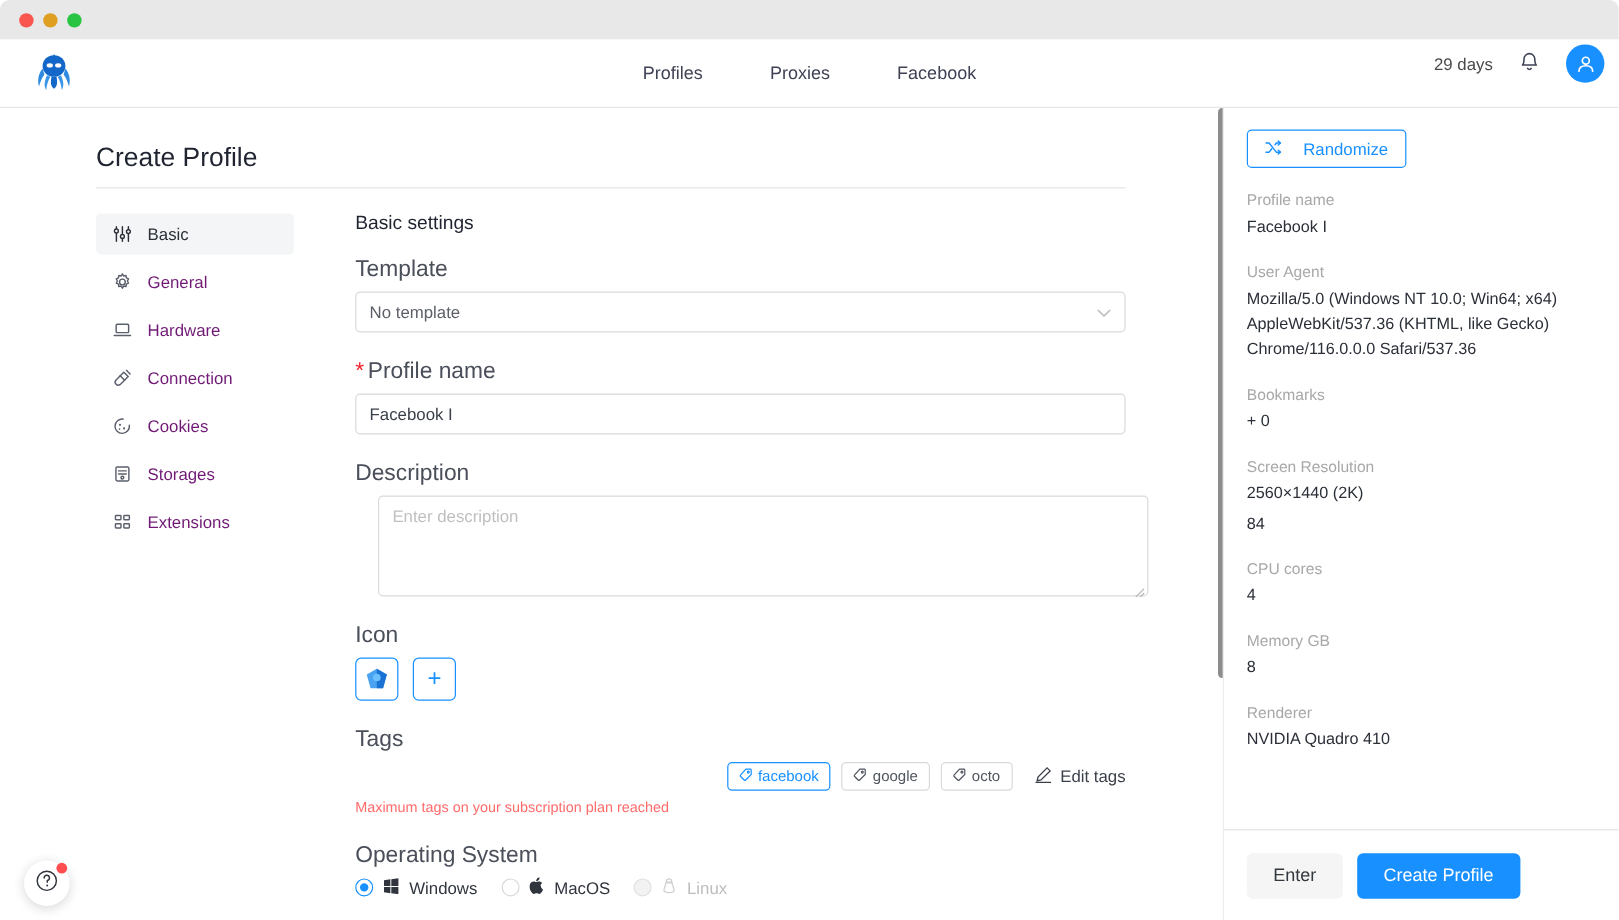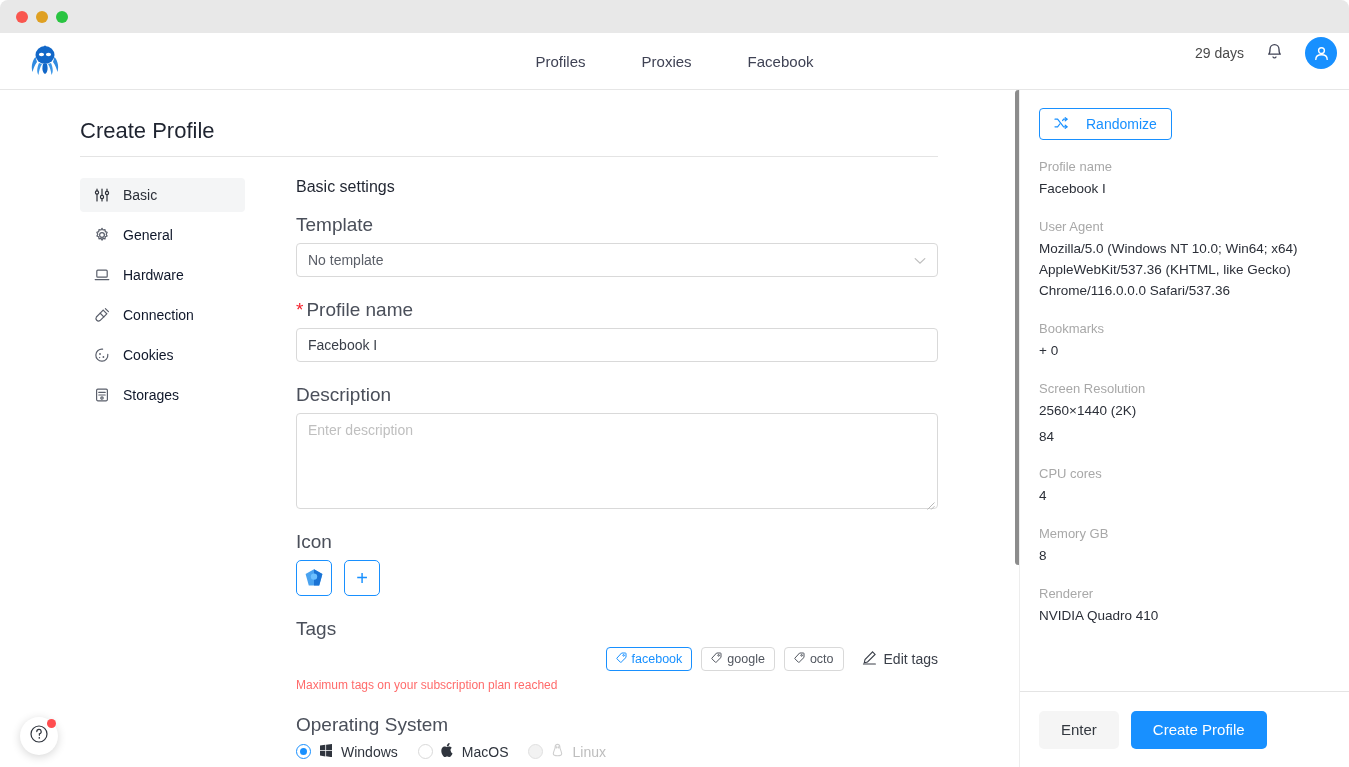--- a/index.html
+++ b/index.html
@@ -77,21 +77,21 @@
   }
 
   .sidenav {
     position: absolute; left: 80px; top: 88px;
     width: 165px;
   }
   .sideitem {
     display: flex; align-items: center; gap: 13px;
     height: 34px; padding: 0 14px;
     border-radius: 4px;
-    font-size: 14px; color: #0f172a;
+    font-size: 14px; color: #701a75;
     cursor: pointer;
     margin-bottom: 6px;
   }
   .sideitem.active { background: #f4f5f6; color: #2b2f38; }
   .sideicon { width: 16px; height: 16px; flex: 0 0 16px; display:block; }
 
   
   .form { position: absolute; left: 296px; top: 88px; width: 642px; }
   .section-title { font-size: 16px; color: #1f2430; margin-bottom: 18px; }
   .fieldlabel { font-size: 19px; color: #4a4f5a; margin-bottom: 7px; }
@@ -101,25 +101,26 @@
     border: 1px solid #d9d9d9; border-radius: 4px;
     background: #fff;
     font-size: 14px; color: #3a3f49;
     padding: 0 11px;
     display: flex; align-items: center;
     font-family: "Liberation Sans", sans-serif;
   }
   .select { justify-content: space-between; cursor: pointer; color: #5b5f68; }
   .gap { height: 22px; }
   .textarea {
-    width: 642px; height: 96px;
+    width: 642px; height: 84px;
     border: 1px solid #d9d9d9; border-radius: 4px;
     background: #fff; padding: 8px 11px;
     font-size: 14px; color: #bfbfbf;
     position: relative;
+    margin-left: 19px;
   }
   .resize-grip {
     position: absolute; right: 2px; bottom: 2px;
     width: 9px; height: 9px;
   }
 
   .iconrow { display: flex; gap: 12px; }
   .iconbtn {
     width: 36px; height: 36px;
     border: 1px solid #1890ff; border-radius: 5px;
@@ -340,20 +341,31 @@
         <span class="sideicon">
           <svg width="16" height="16" viewBox="0 0 16 16" fill="none" stroke="#5a5f6b" stroke-width="1.2">
             <rect x="2.6" y="2.2" width="10.8" height="11.6" rx="1.2"></rect>
             <path d="M4.8 5.4h6.4M4.8 8h6.4" stroke-linecap="round"></path>
             <circle cx="8" cy="11" r="1.2"></circle>
           </svg>
         </span>
         <span>Storages</span>
       </div>
 
+      <div class="sideitem">
+        <span class="sideicon">
+          <svg width="16" height="16" viewBox="0 0 16 16" fill="none" stroke="#5a5f6b" stroke-width="1.2">
+            <rect x="2.2" y="2.6" width="4.6" height="3.6" rx=".6"></rect>
+            <rect x="9.2" y="2.6" width="4.6" height="3.6" rx=".6"></rect>
+            <rect x="2.2" y="9.4" width="4.6" height="3.6" rx=".6"></rect>
+            <rect x="9.2" y="9.4" width="4.6" height="3.6" rx=".6"></rect>
+          </svg>
+        </span>
+        <span>Extensions</span>
+      </div>
     </div>
 
     <div class="form">
 
       <div class="section-title">Basic settings</div>
 
       <div class="fieldlabel">Template</div>
       <div class="select">
         <span>No template</span>
         <span>

